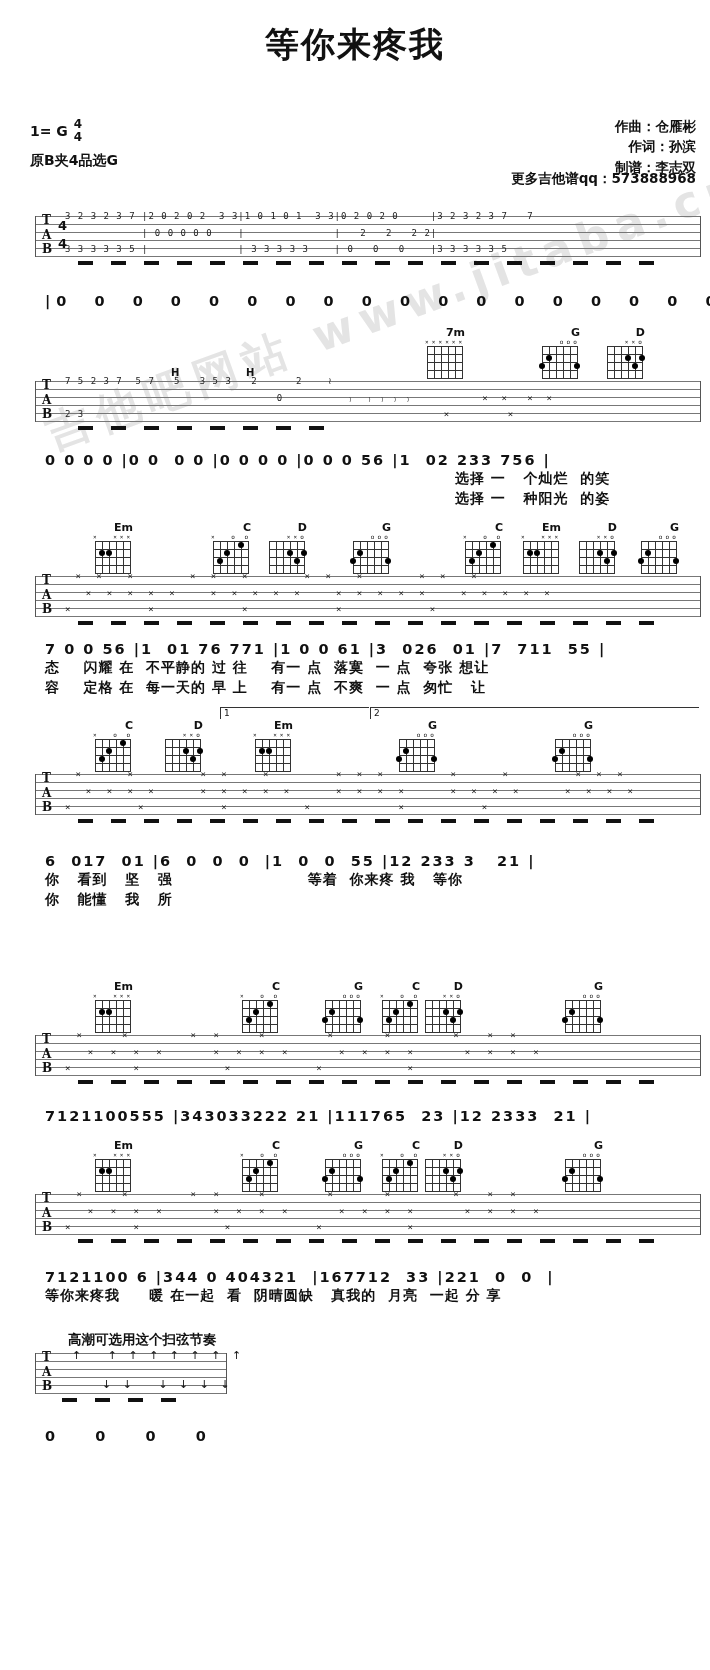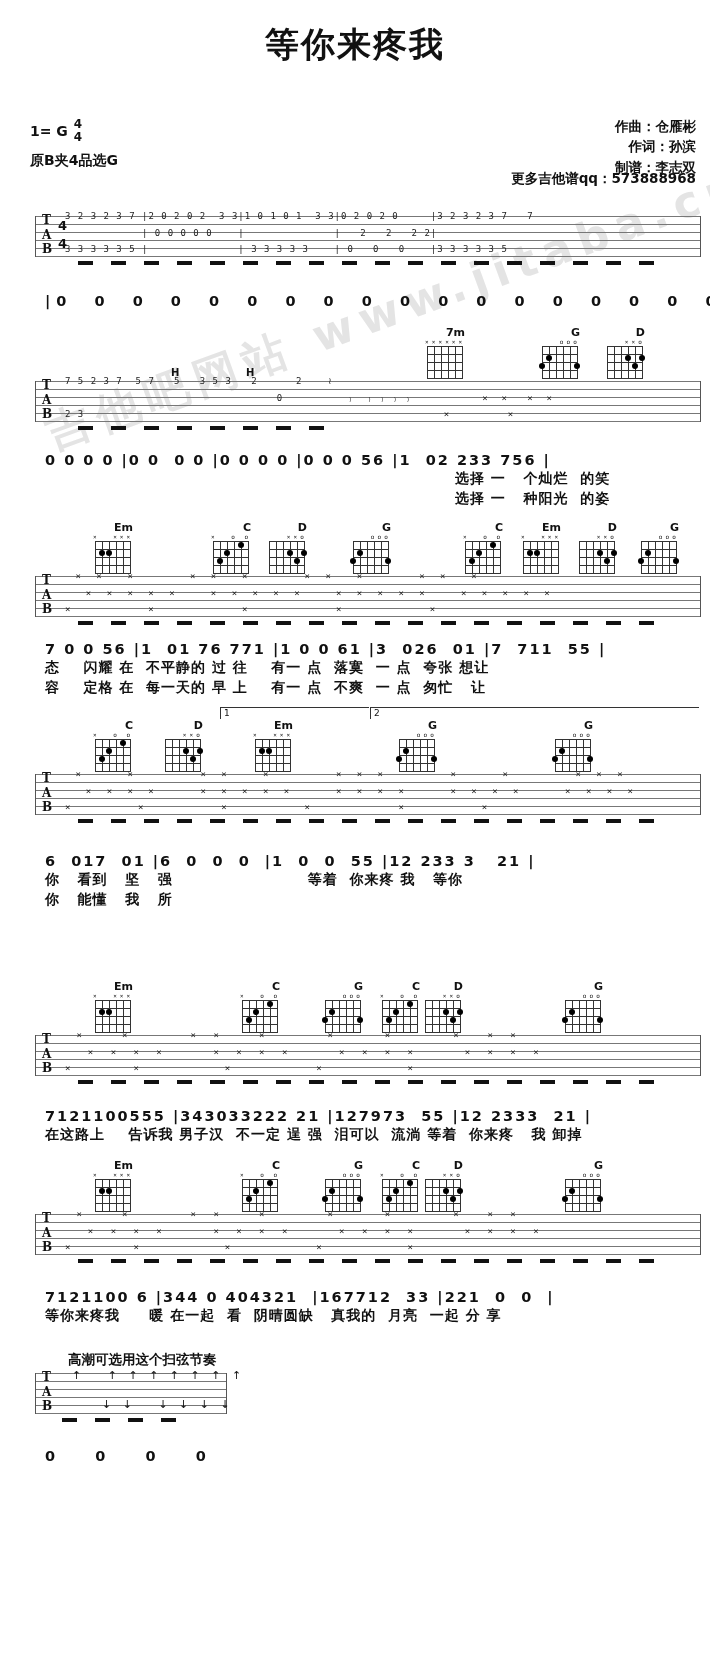--- a/index.html
+++ b/index.html
@@ -351,22 +351,21 @@
       </div>
       <div class="tabstaff">
         <span class="tl t">T</span>
         <span class="tl a">A</span>
         <span class="tl b">B</span>
         <div class="trow r1" style="letter-spacing:6px;"> ×   ×     × ×   ×     ×    ×     ×  × ×</div>
         <div class="trow r2" style="letter-spacing:6px;">  × × × ×    × × × ×    × × × ×    × × × ×</div>
         <div class="trow r3" style="letter-spacing:6px;">×     ×       ×       ×       ×</div>
       </div>
       <div class="beams"></div>
-      <div class="melody" style="margin-top:24px;">7121100555 |343033222 21 |127973  55 |12 2333  21 |</div>
-      <div class="lyric">在这路上    告诉我 男子汉  不一定 逞 强  泪可以  流淌 等着  你来疼   我 卸掉</div>
+      <div class="melody" style="margin-top:24px;">7121100555 |343033222 21 |111765  23 |12 2333  21 |</div>
     </div>
 
     <div class="sys" style="margin-top:16px;">
       <div class="chordrow">
         <div class="chord" style="left:58px">
             <div class="chord-name">Em</div>
             <div class="chord-markers">×  ×××</div>
             <div class="chord-grid">
               <div class="chord-dot" style="left: 4px; top: 9px;"></div>
               <div class="chord-dot" style="left: 11px; top: 9px;"></div>

